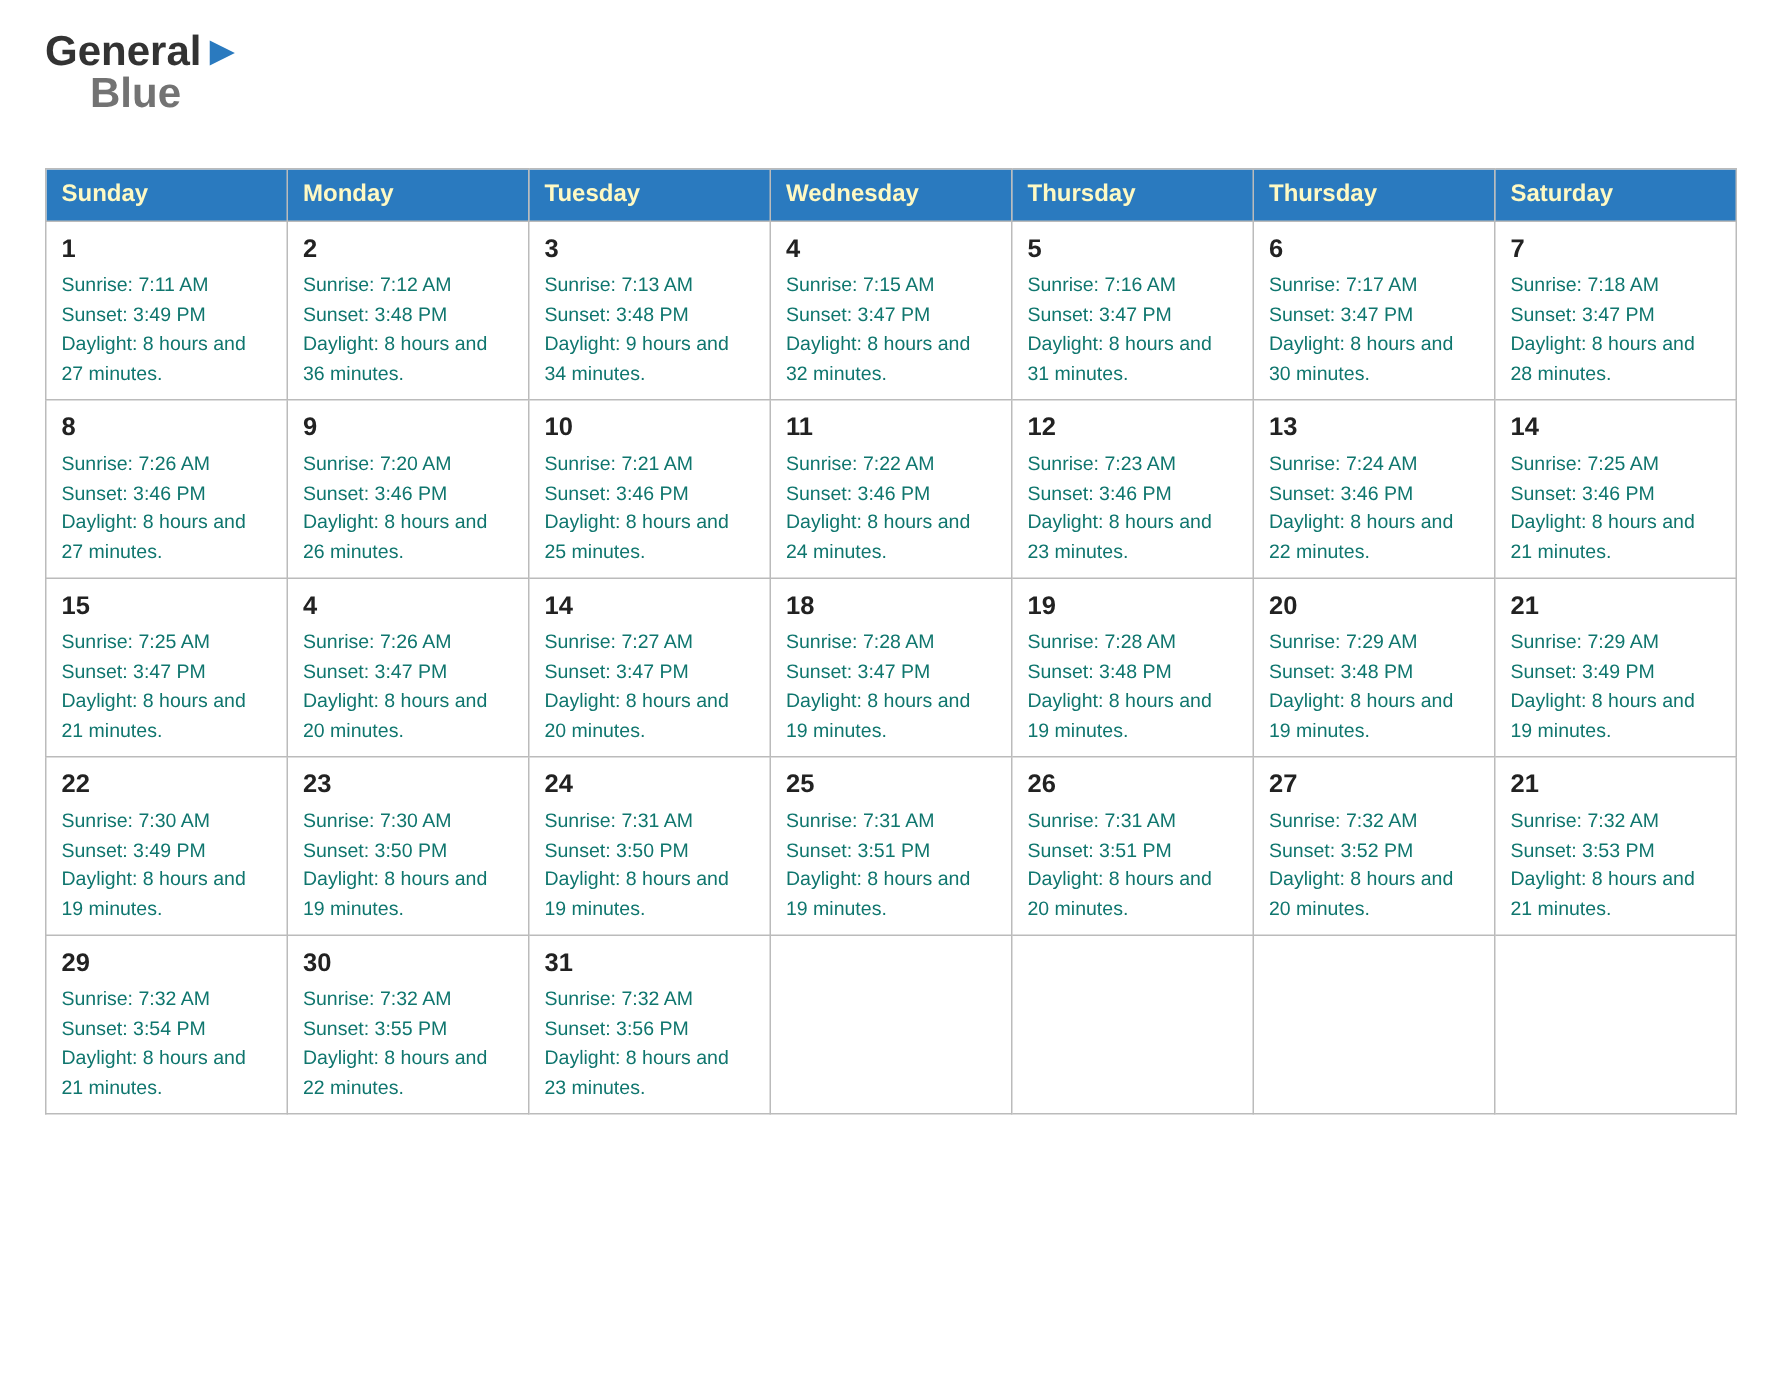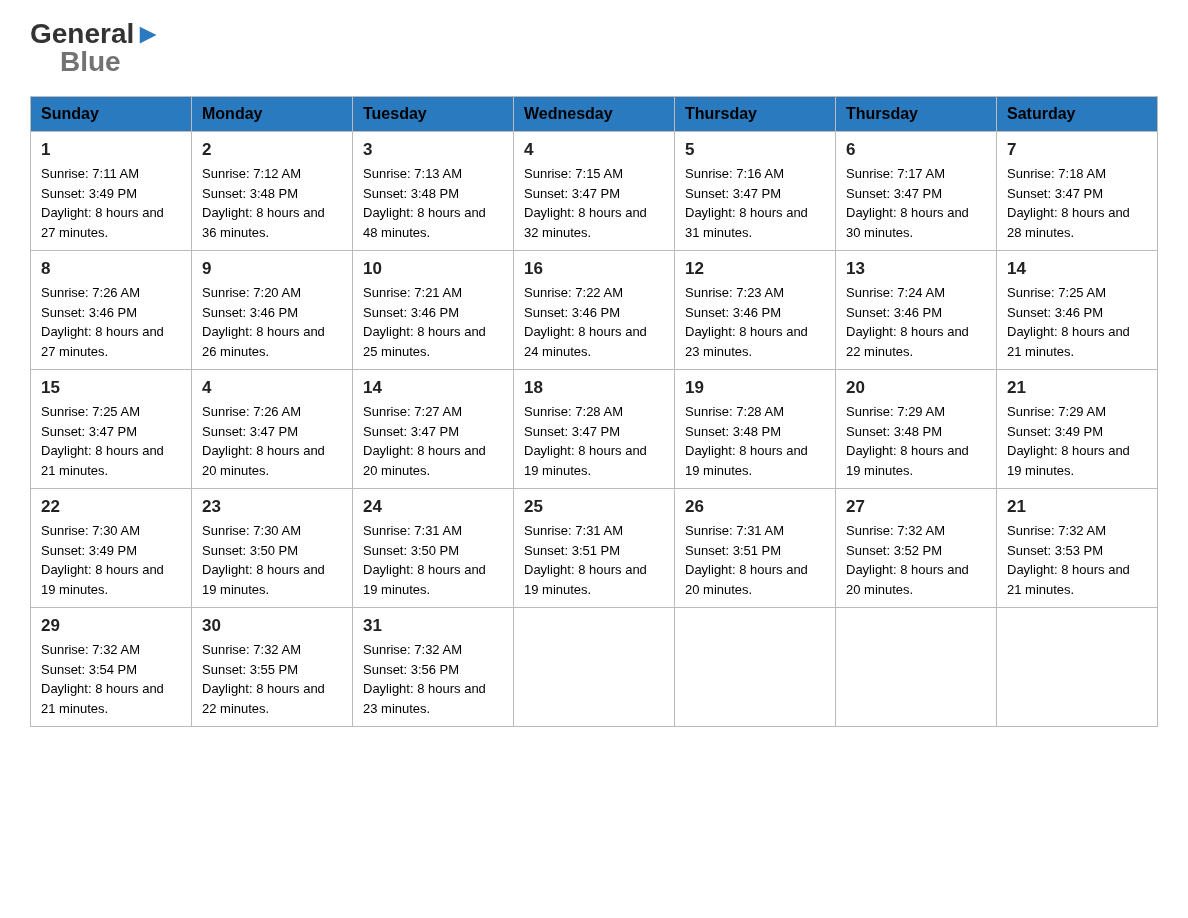--- a/index.html
+++ b/index.html
@@ -7,21 +7,21 @@
       font-family: Arial, sans-serif;
       background: #fff;
       padding: 20px 30px;
       width: 1188px;
       min-height: 918px;
     }
     .header {
       display: flex;
       justify-content: space-between;
       align-items: flex-start;
-      margin-bottom: 20px;
+      margin-bottom: 36px;
     }
     .logo {
       display: flex;
       flex-direction: column;
       align-items: flex-start;
     }
     .logo-general {
       font-size: 28px;
       font-weight: bold;
       color: #333;
@@ -55,21 +55,21 @@
       color: #555;
       margin-top: 4px;
     }
     .calendar {
       width: 100%;
       border-collapse: collapse;
       border: 1px solid #bbb;
     }
     .calendar thead tr th {
       background-color: #2a7abf;
-      color: #000000;
+      color: #fef9c3;
       font-size: 16px;
       font-weight: 600;
       padding: 8px 10px;
       text-align: left;
       border: 1px solid #bbb;
     }
     .calendar tbody tr td {
       vertical-align: top;
       padding: 8px 10px;
       border: 1px solid #bbb;
@@ -80,21 +80,21 @@
     }
     .day-number {
       font-size: 17px;
       font-weight: bold;
       color: #222;
       margin-bottom: 4px;
       display: block;
     }
     .day-info {
       font-size: 13px;
-      color: #000000;
+      color: #0f766e;
       line-height: 1.5;
     }
     .empty-cell {
       background: #fff;
     }
     tbody tr td:first-child .day-number,
     tbody tr td .day-number {
       color: #222;
     }
   </style>
@@ -144,21 +144,21 @@
           <span>Sunrise: 7:12 AM</span><br>
           <span>Sunset: 3:48 PM</span><br>
           <span>Daylight: 8 hours and 36 minutes.</span>
         </div>
       </td>
         <td>
         <span class="day-number">3</span>
         <div class="day-info">
           <span>Sunrise: 7:13 AM</span><br>
           <span>Sunset: 3:48 PM</span><br>
-          <span>Daylight: 8 hours and 48 minutes.</span>
+          <span>Daylight: 9 hours and 34 minutes.</span>
         </div>
       </td>
         <td>
         <span class="day-number">4</span>
         <div class="day-info">
           <span>Sunrise: 7:15 AM</span><br>
           <span>Sunset: 3:47 PM</span><br>
           <span>Daylight: 8 hours and 32 minutes.</span>
         </div>
       </td>
@@ -206,21 +206,21 @@
       </td>
         <td>
         <span class="day-number">10</span>
         <div class="day-info">
           <span>Sunrise: 7:21 AM</span><br>
           <span>Sunset: 3:46 PM</span><br>
           <span>Daylight: 8 hours and 25 minutes.</span>
         </div>
       </td>
         <td>
-        <span class="day-number">16</span>
+        <span class="day-number">11</span>
         <div class="day-info">
           <span>Sunrise: 7:22 AM</span><br>
           <span>Sunset: 3:46 PM</span><br>
           <span>Daylight: 8 hours and 24 minutes.</span>
         </div>
       </td>
         <td>
         <span class="day-number">12</span>
         <div class="day-info">
           <span>Sunrise: 7:23 AM</span><br>

